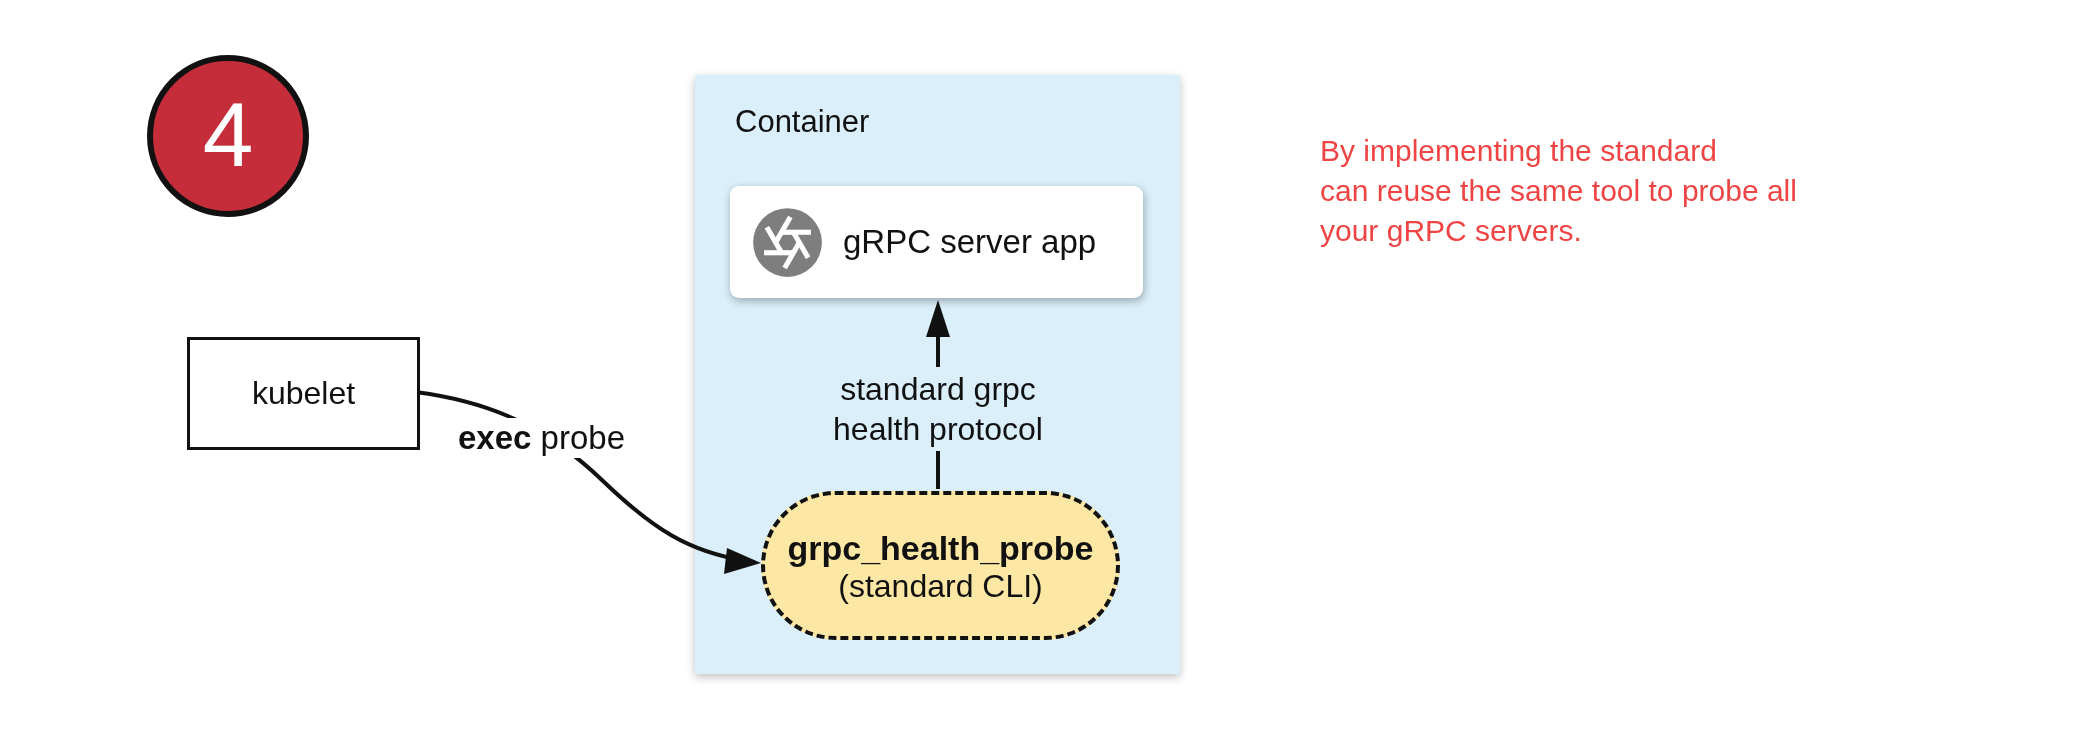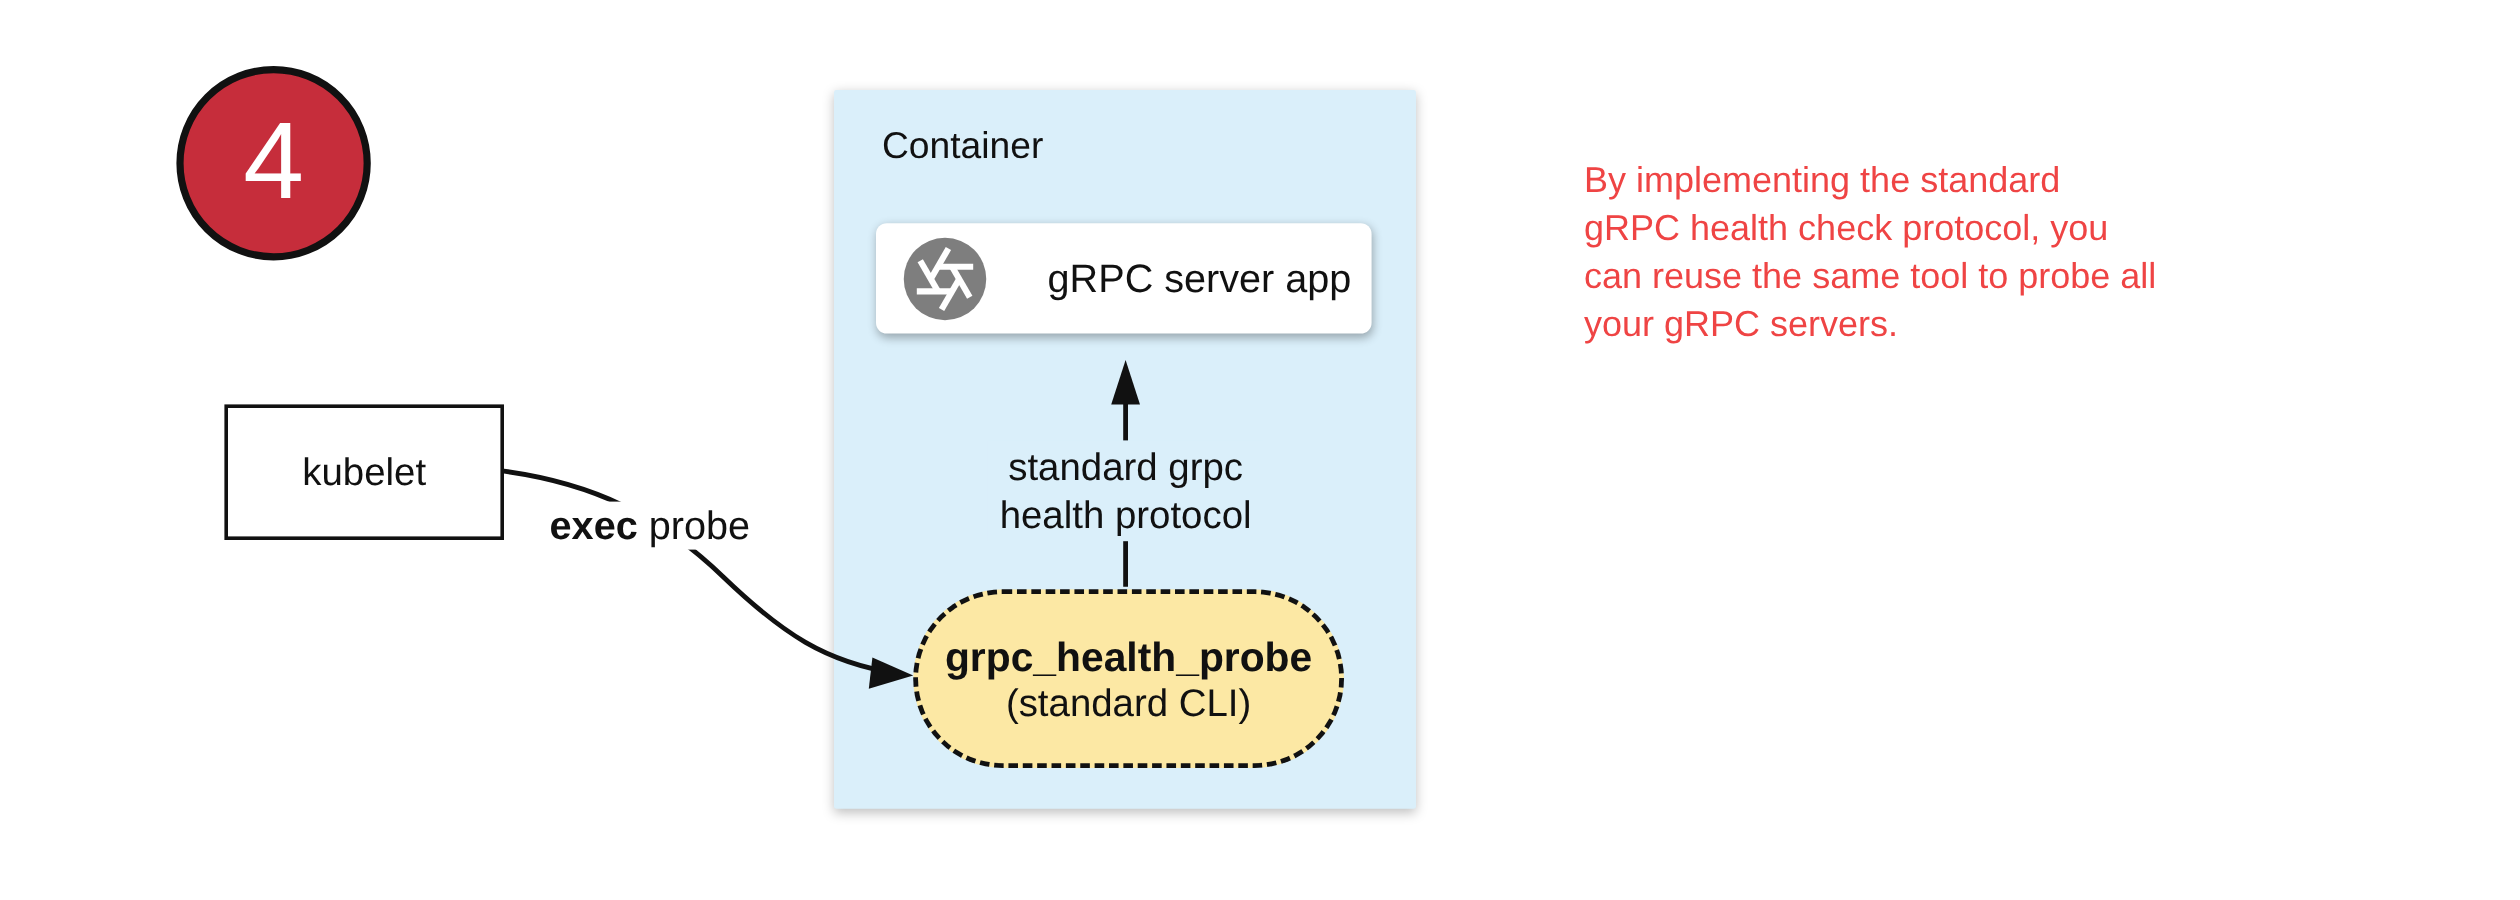--- a/index.html
+++ b/index.html
@@ -49,27 +49,26 @@
     position:absolute;left:695px;top:75px;width:485px;height:599px;
     background:var(--container-fill);
     border-radius:2px;
     box-shadow:0 3px 10px rgba(0,0,0,0.25);
   }
   .container-title{
     position:absolute;left:40px;top:27px;
     font-size:31px;line-height:40px;z-index:2;
   }
   .server-box{
-    position:absolute;left:35px;top:111px;width:413px;height:92px;
+    position:absolute;left:35px;top:111px;width:413px;height:112px;
     background:#ffffff;border-radius:9px;
     box-shadow:1px 3px 8px rgba(0,0,0,0.30);
     display:flex;align-items:center;
     padding-left:20px;box-sizing:border-box;
     z-index:2;
-    gap:30px;
   }
   .server-box .label{font-size:33px;margin-left:18px;white-space:nowrap;}
   .protocol-label{
     position:absolute;left:243px;top:292px;transform:translateX(-50%);
     background:var(--container-fill);
     padding:2px 10px;text-align:center;
     font-size:32px;line-height:40px;white-space:nowrap;
     z-index:2;
   }
   .pill{
@@ -140,18 +139,17 @@
     <polygon points="938,300 926,337 950,337" fill="#111111"></polygon>
   </svg>
 
   <div class="exec-label">
     <b>exec</b>
     <span>probe</span>
   </div>
 
   <div class="note">
     <div>By implementing the standard</div>
-    <div>gRPC health check protocol, you</div>
     <div>can reuse the same tool to probe all</div>
     <div>your gRPC servers.</div>
   </div>
 
 </div>
 
 </body></html>

